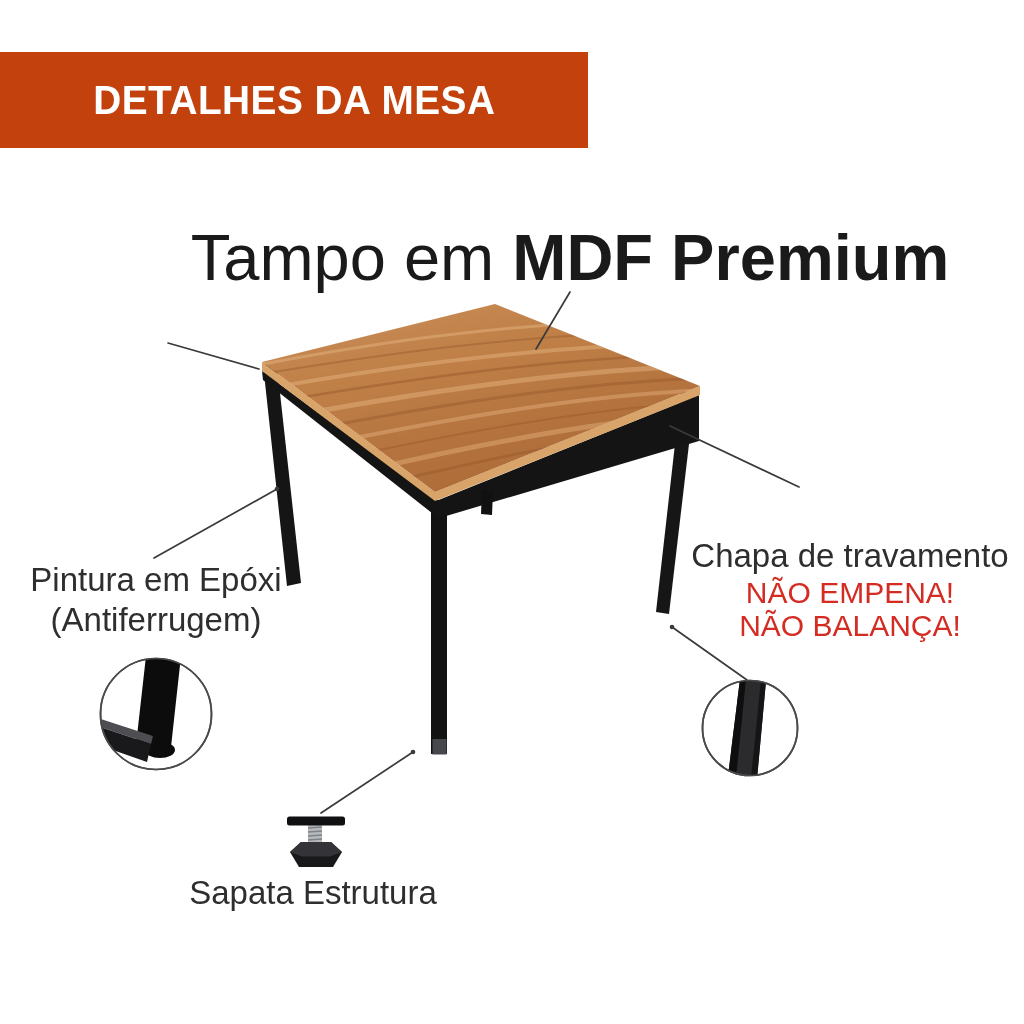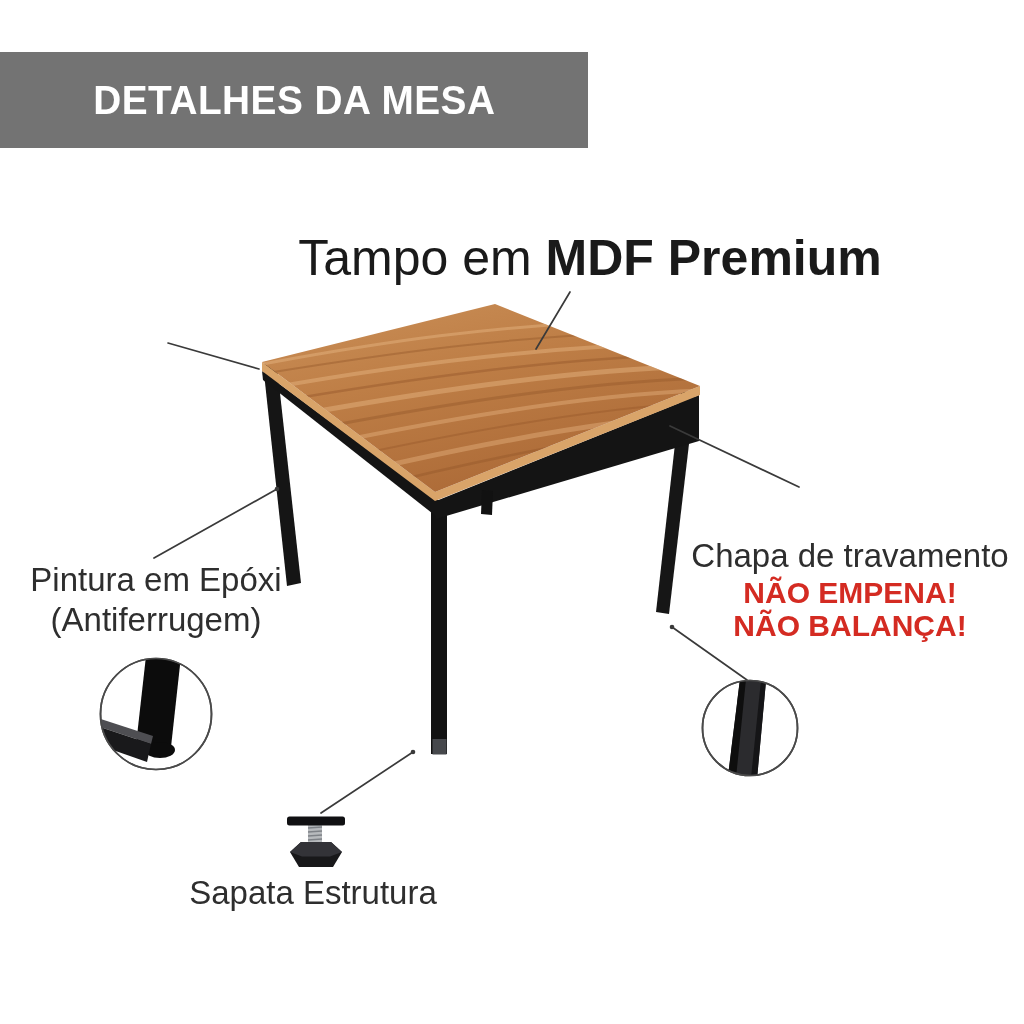--- a/index.html
+++ b/index.html
@@ -1,28 +1,28 @@
 <!DOCTYPE html>
 <html><head>
 <meta charset="utf-8">
 <style>
   html,body{margin:0;padding:0;background:#ffffff;}
   #stage{position:relative;width:1024px;height:1024px;background:#ffffff;overflow:hidden;
          font-family:"Liberation Sans", sans-serif;}
   #scene{position:absolute;left:0;top:0;width:1024px;height:1024px;}
-  .banner{position:absolute;left:0;top:52px;width:588px;height:96px;background:#737373;
+  .banner{position:absolute;left:0;top:52px;width:588px;height:96px;background:#c2410c;
           display:flex;align-items:center;justify-content:center;}
   .banner-text{color:#ffffff;font-size:40px;font-weight:700;letter-spacing:0.5px;
                transform:scaleX(.97);white-space:nowrap;}
-  .title{position:absolute;left:590px;top:228px;transform:translateX(-50%);
-         font-size:50px;color:#1a1a1a;white-space:nowrap;line-height:60px;}
+  .title{position:absolute;left:570px;top:228px;transform:translateX(-50%);
+         font-size:65px;color:#1a1a1a;white-space:nowrap;line-height:60px;}
   .title .em{font-weight:700;}
   .label{position:absolute;transform:translateX(-50%);white-space:nowrap;
          color:#2e2e2e;font-size:33px;line-height:38px;text-align:center;}
-  .warn{color:#D42B22;font-weight:700;font-size:30px;line-height:33px;}
+  .warn{color:#D42B22;font-weight:400;font-size:30px;line-height:33px;}
   .chapa-main{font-size:33px;line-height:40px;margin-top:48px;}
 </style>
 </head>
 <body>
 
 <div id="stage">
 
   <div class="banner">
     <span class="banner-text">DETALHES DA MESA</span>
   </div>

